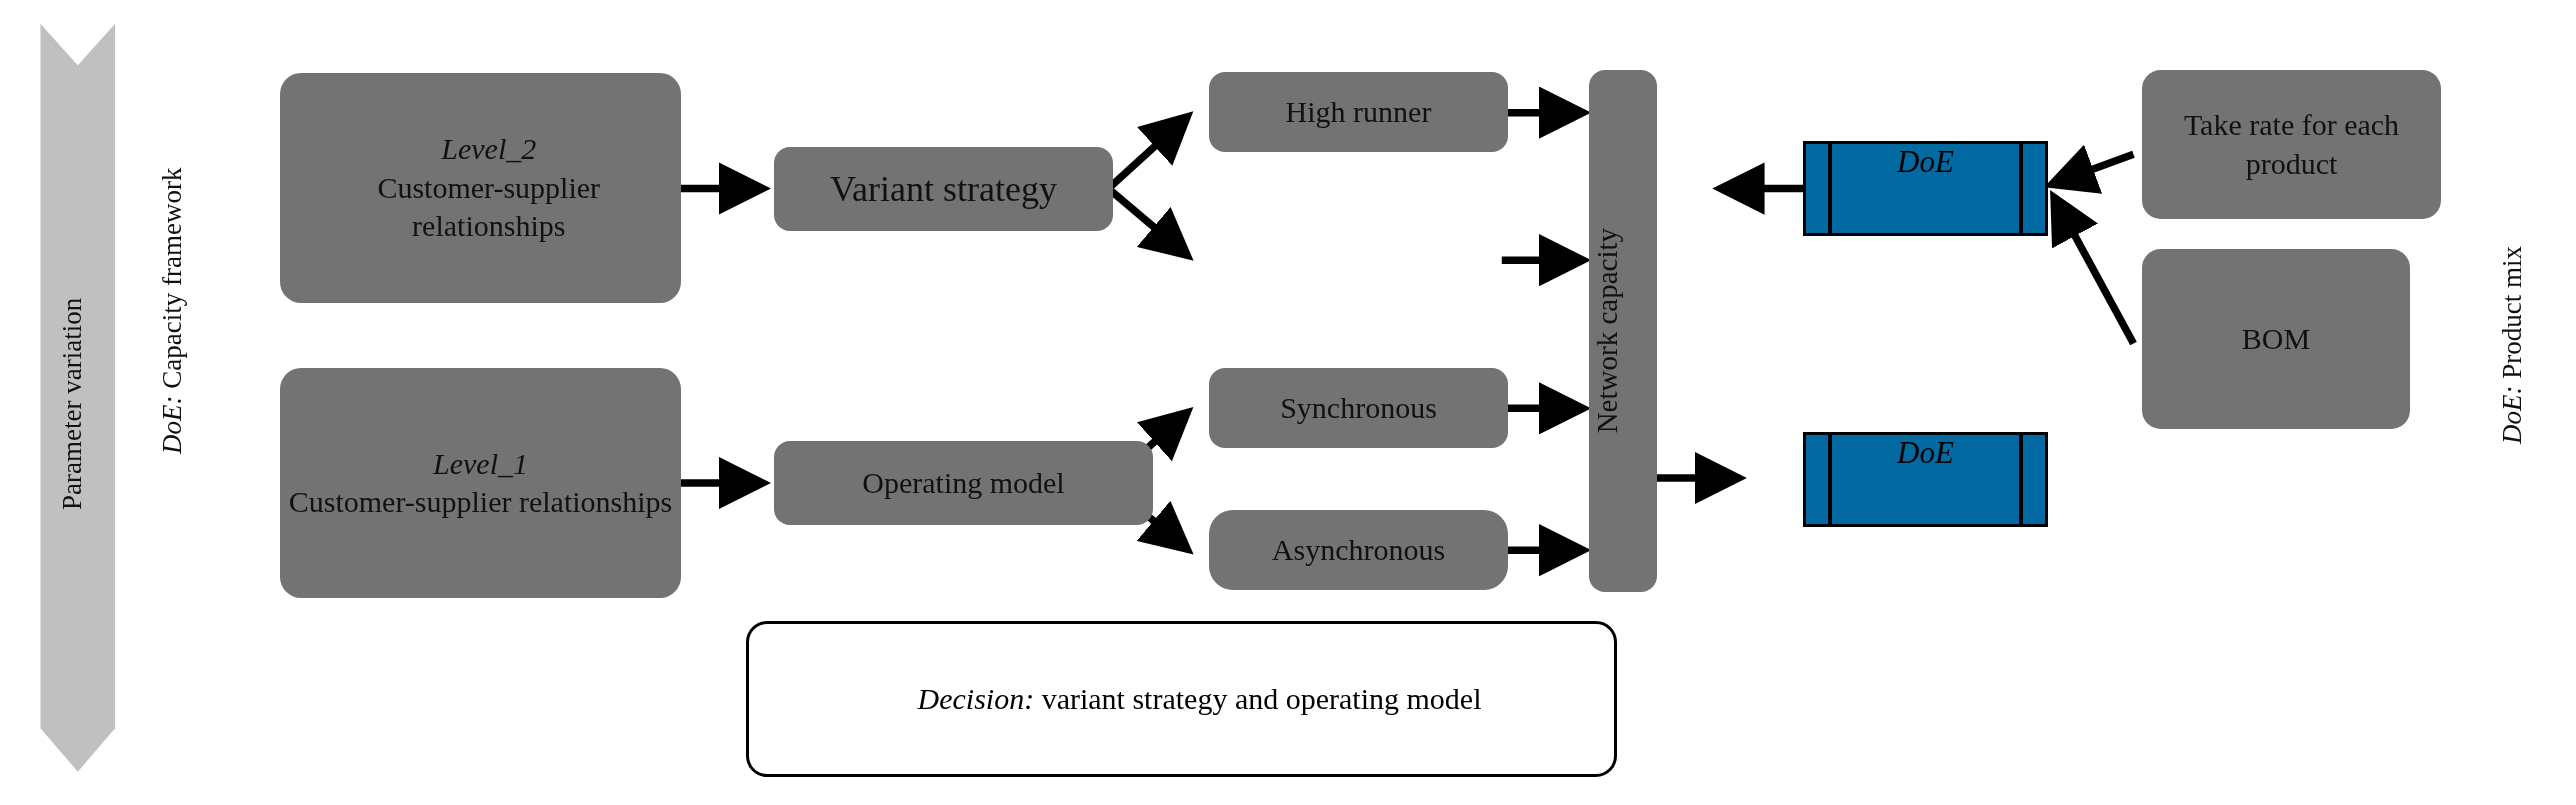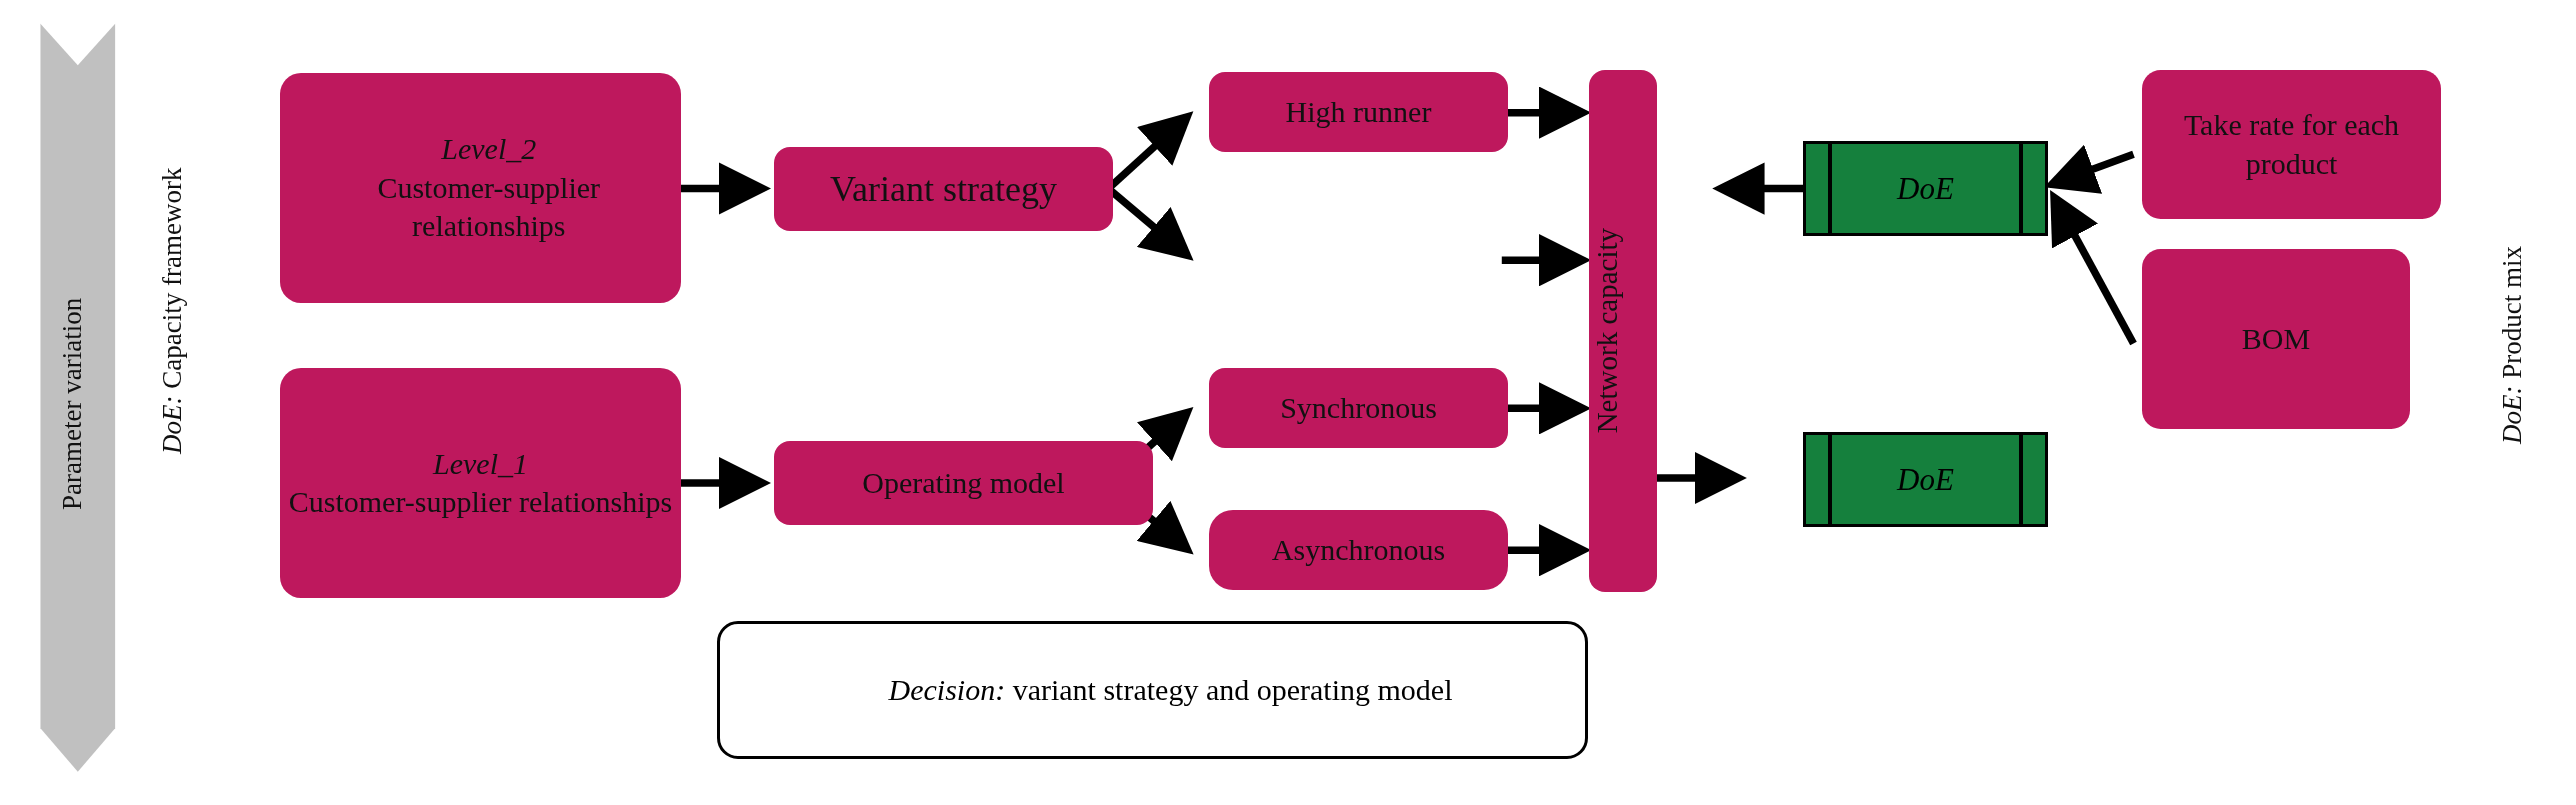--- a/index.html
+++ b/index.html
@@ -16,21 +16,21 @@
     overflow: hidden;
   }
   #svg-layer {
     position: absolute;
     left: 0; top: 0;
     width: 2576px;
     height: 806px;
   }
   .node {
     position: absolute;
-    background: #be185d;
+    background: #737373;
     border-radius: 21px;
     display: flex;
     align-items: center;
     justify-content: center;
     text-align: center;
     color: #111111;
     line-height: 1.28;
     box-sizing: border-box;
   }
   .node-text {
@@ -59,25 +59,24 @@
     border: 3.1px solid #000000;
     border-radius: 21px;
     display: flex;
     align-items: center;
     justify-content: center;
     color: #000000;
     box-sizing: border-box;
   }
   .proc {
     position: absolute;
-    background: #15803d;
+    background: #0369a1;
     border: 3.7px solid #000000;
     box-sizing: border-box;
     display: flex;
-    align-items: center;
     justify-content: center;
     color: #000000;
   }
   .proc .bar-l, .proc .bar-r {
     position: absolute;
     top: 0;
     bottom: 0;
     width: 3.7px;
     background: #000000;
   }
@@ -209,18 +208,18 @@
       <span>Take rate for each product</span>
     </div>
   </div>
 
   <div class="node" style="left:2142px; top:249px; width:268px; height:180px; border-radius:18.7px;">
     <div class="node-text" style="font-size:30px;">
       <span>BOM</span>
     </div>
   </div>
 
-  <div class="decision" style="left:717px; top:621px; width:871px; height:138px;padding-left:36px;">
+  <div class="decision" style="left:746px; top:621px; width:871px; height:156px;padding-left:36px;">
     <span style="font-size:30px;"><span class="it">Decision:</span><span> variant strategy and operating model</span></span>
   </div>
 
 </div>
 
 
 </body></html>

